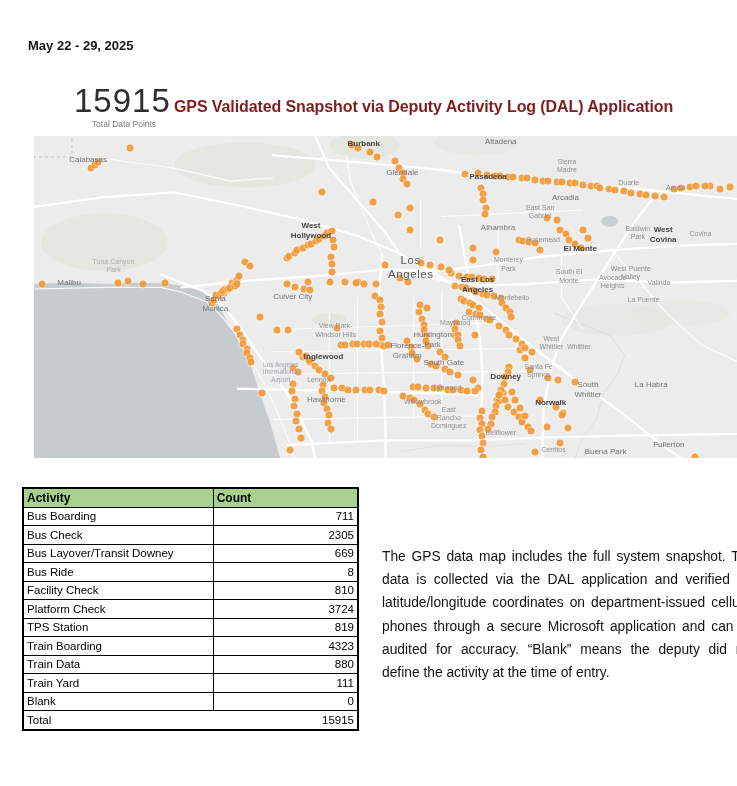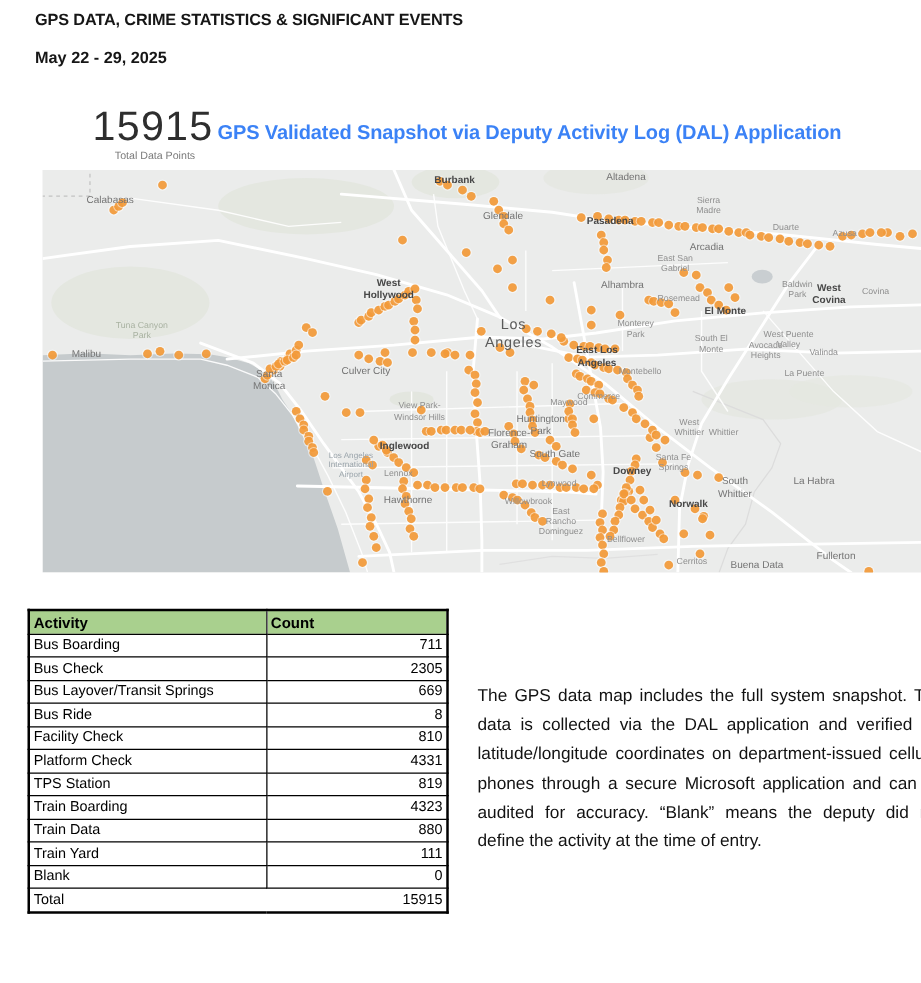--- a/index.html
+++ b/index.html
@@ -2,21 +2,21 @@
 <html><head>
 <meta charset="utf-8">
 <style>
   html,body{margin:0;padding:0;background:#fff;}
   .page{position:relative;width:737px;height:786px;background:#ffffff;overflow:hidden;
         font-family:"Liberation Sans",sans-serif;color:#111;}
   .doc-title{position:absolute;left:28px;top:8px;font-size:13px;font-weight:bold;color:#161616;letter-spacing:-0.1px;}
   .doc-date{position:absolute;left:28px;top:38px;font-size:13px;font-weight:bold;color:#161616;}
   .stat-number{position:absolute;left:74px;top:82px;font-size:33px;font-weight:400;color:#2e2e2e;letter-spacing:1px;}
   .stat-caption{position:absolute;left:72px;top:119px;width:104px;text-align:center;font-size:8.5px;color:#7a7a7a;}
-  .map-title{position:absolute;left:174px;top:98px;font-size:16px;font-weight:bold;color:#3b82f6;letter-spacing:-0.1px;}
+  .map-title{position:absolute;left:174px;top:98px;font-size:16px;font-weight:bold;color:#7f1d1d;letter-spacing:-0.1px;}
 
   .map{position:absolute;left:34px;top:136px;width:703px;height:322px;background:#ebeceb;overflow:hidden;}
   .map svg{position:absolute;left:0;top:0;width:100%;height:100%;z-index:1;}
   .dot{position:absolute;width:7px;height:7px;border-radius:50%;background:rgba(242,154,57,0.93);
        box-shadow:0 0 0 1px rgba(255,255,255,0.5);transform:translate(-50%,-50%);z-index:2;}
   .mlabel{position:absolute;transform:translate(-50%,-50%);white-space:pre-line;text-align:center;
           line-height:1.2;z-index:3;pointer-events:none;}
   .ml-sm{font-size:7px;color:#8f8f8f;}
   .ml-md{font-size:8px;color:#737373;}
   .ml-bd{font-size:8px;color:#474747;font-weight:bold;}
@@ -36,21 +36,20 @@
   .acttable tr.total td:last-child{border-left:none;}
 
   .note{position:absolute;left:382px;top:545px;width:373px;font-size:13.8px;line-height:23.2px;
         color:#121212;text-align:justify;}
 </style>
 </head>
 <body>
 
 <div class="page">
 
-  <div class="doc-title">GPS DATA, CRIME STATISTICS &amp; SIGNIFICANT EVENTS</div>
   <div class="doc-date">May 22 - 29, 2025</div>
 
   <div class="stat-number">15915</div>
   <div class="stat-caption">Total Data Points</div>
   <div class="map-title">GPS Validated Snapshot via Deputy Activity Log (DAL) Application</div>
 
   <div class="map" id="la-map">
     <svg viewBox="0 0 100 100" preserveAspectRatio="none">
 
       <ellipse cx="30" cy="9" rx="10" ry="7" fill="#e4e7e0"></ellipse>
@@ -477,21 +476,21 @@
       <div class="mlabel ml-md" style="left: 87.8%; top: 77.3%;">La Habra</div>
       <div class="mlabel ml-sm" style="left: 73.6%; top: 64.2%;">West
 Whittier</div>
       <div class="mlabel ml-sm" style="left: 77.5%; top: 65.6%;">Whittier</div>
       <div class="mlabel ml-sm" style="left: 71.8%; top: 73%;">Santa Fe
 Springs</div>
       <div class="mlabel ml-md" style="left: 78.8%; top: 79%;">South
 Whittier</div>
       <div class="mlabel ml-bd" style="left: 73.5%; top: 83%;">Norwalk</div>
       <div class="mlabel ml-sm" style="left: 73.9%; top: 97.6%;">Cerritos</div>
-      <div class="mlabel ml-md" style="left: 81.3%; top: 98.2%;">Buena Data</div>
+      <div class="mlabel ml-md" style="left: 81.3%; top: 98.2%;">Buena Park</div>
       <div class="mlabel ml-md" style="left: 90.3%; top: 96%;">Fullerton</div>
       <div class="mlabel ml-sm" style="left: 66.4%; top: 92.3%;">Bellflower</div>
       <div class="mlabel ml-bd" style="left: 67.1%; top: 74.9%;">Downey</div>
       <div class="mlabel ml-sm" style="left: 58.8%; top: 78.4%;">Lynwood</div>
       <div class="mlabel ml-sm" style="left: 55.3%; top: 82.7%;">Willowbrook</div>
       <div class="mlabel ml-sm" style="left: 59%; top: 87.8%;">East
 Rancho
 Dominguez</div>
       <div class="mlabel ml-md" style="left: 41.6%; top: 82.1%;">Hawthorne</div>
       <div class="mlabel ml-sm" style="left: 40.5%; top: 75.9%;">Lennox</div>
@@ -525,34 +524,34 @@
     <tbody id="table-body">
         <tr>
           <td>Bus Boarding</td>
           <td class="num">711</td>
         </tr>
         <tr>
           <td>Bus Check</td>
           <td class="num">2305</td>
         </tr>
         <tr>
-          <td>Bus Layover/Transit Springs</td>
+          <td>Bus Layover/Transit Downey</td>
           <td class="num">669</td>
         </tr>
         <tr>
           <td>Bus Ride</td>
           <td class="num">8</td>
         </tr>
         <tr>
           <td>Facility Check</td>
           <td class="num">810</td>
         </tr>
         <tr>
           <td>Platform Check</td>
-          <td class="num">4331</td>
+          <td class="num">3724</td>
         </tr>
         <tr>
           <td>TPS Station</td>
           <td class="num">819</td>
         </tr>
         <tr>
           <td>Train Boarding</td>
           <td class="num">4323</td>
         </tr>
         <tr>

